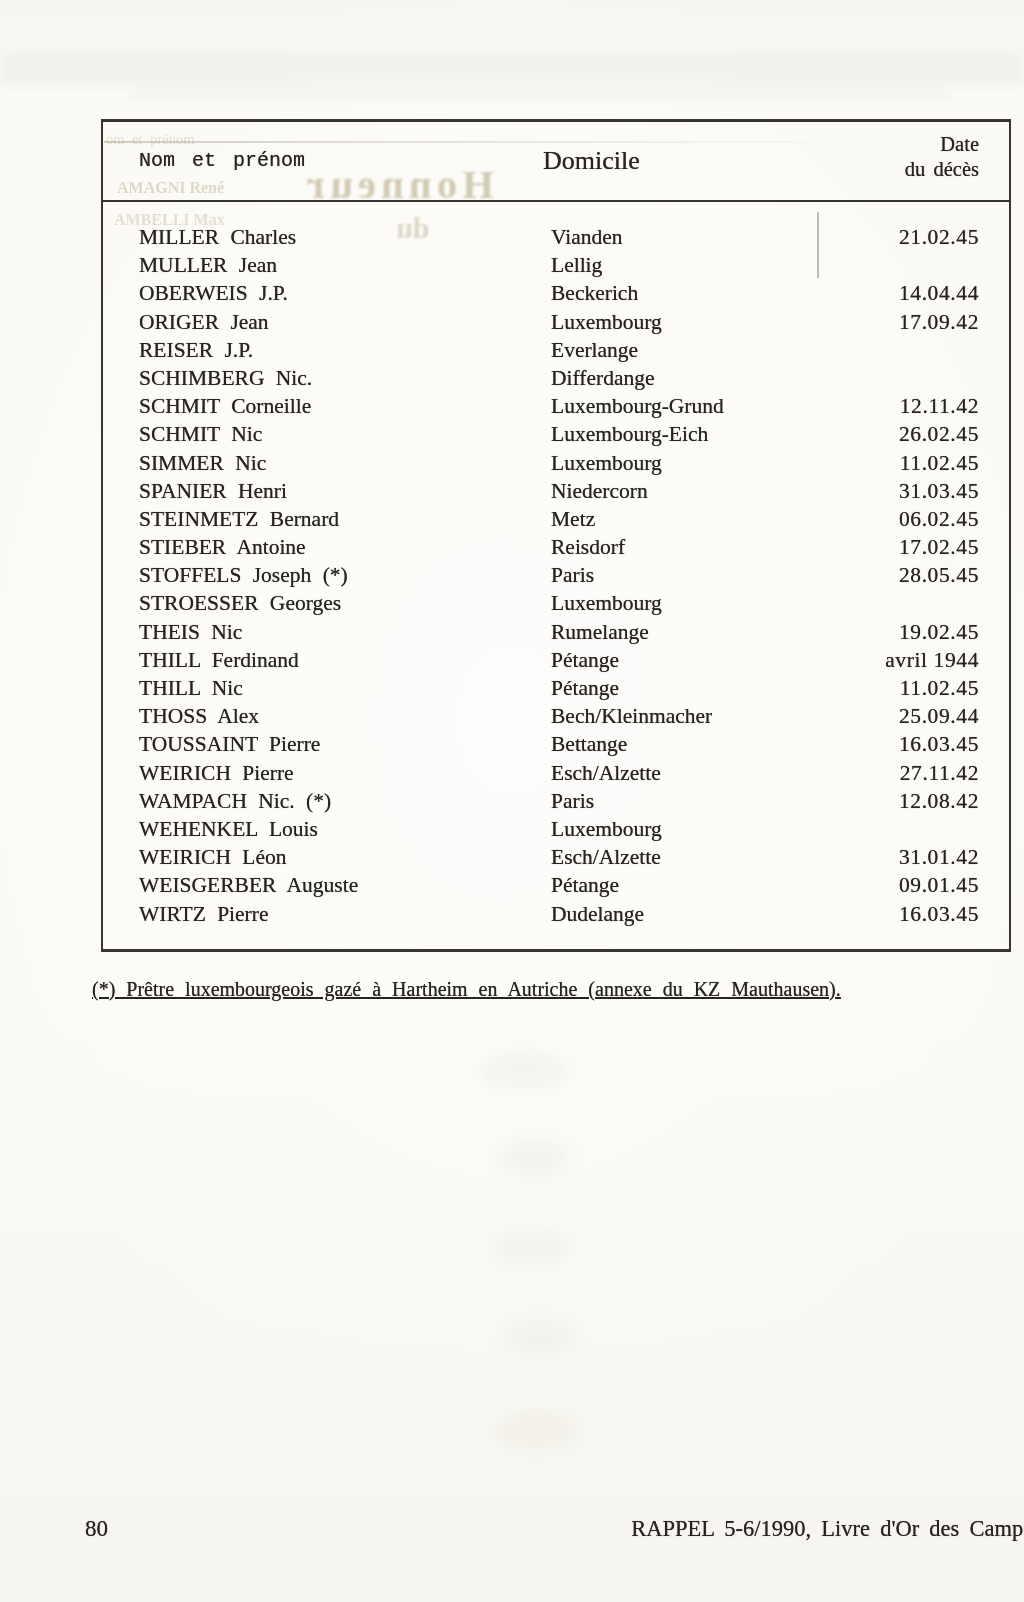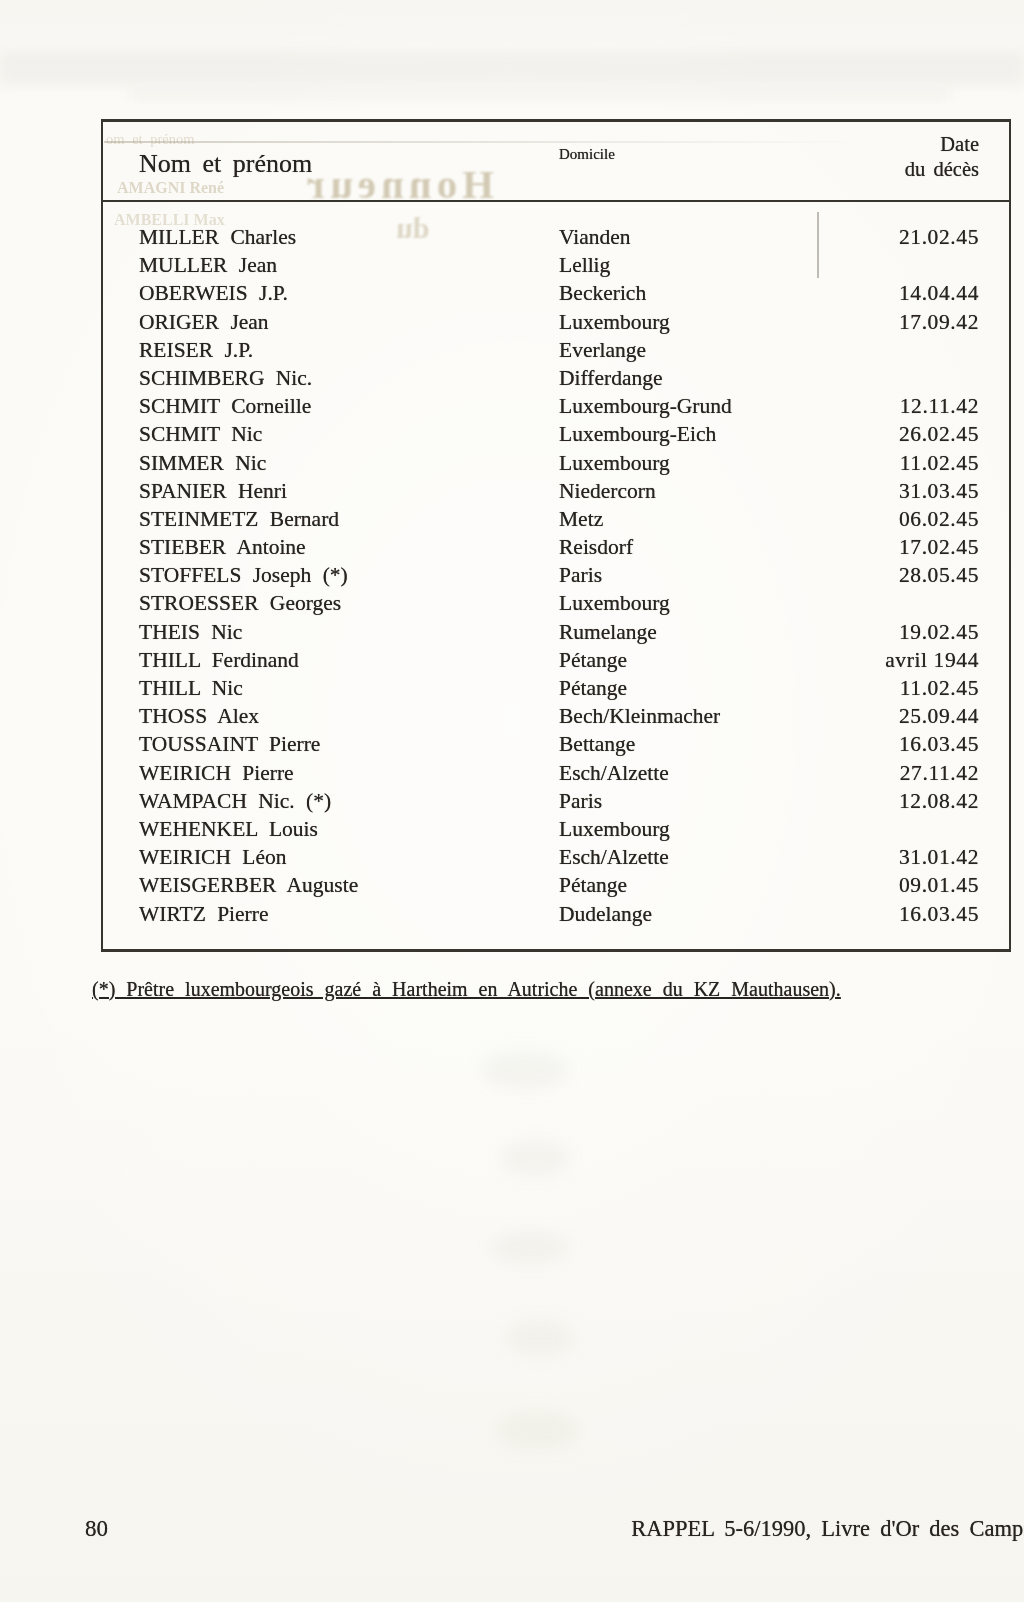--- a/index.html
+++ b/index.html
@@ -16,27 +16,27 @@
   .band{ position:absolute; pointer-events:none; }
   .band.b1{ top:52px; left:0; width:1024px; height:34px; background:rgba(185,180,168,.10); filter:blur(6px); }
   .band.b2{ top:90px; left:130px; width:820px; height:10px; background:rgba(185,180,168,.08); filter:blur(5px); }
   
   .table-frame{
     position:absolute; left:101px; top:119px; width:910px; height:833px;
     border:2px solid #38352f; border-top-width:3px; border-bottom-width:3px;
     box-sizing:border-box;
   }
   .sep{ position:absolute; left:-2px; right:-2px; top:78px; height:2px; background:#38352f; }
-  .hdr-name{ position:absolute; left:36px; top:27px; font-size:26px; word-spacing:5px; white-space:nowrap; }
-  .hdr-dom{ position:absolute; left:456px; top:24px; font-size:15px; white-space:nowrap; }
+  .hdr-name{ position:absolute; left:36px; top:27px; font-size:20px; word-spacing:5px; white-space:nowrap;font-family:Liberation Mono, monospace; }
+  .hdr-dom{ position:absolute; left:440px; top:24px; font-size:26px; white-space:nowrap; }
   .hdr-date{ position:absolute; right:30px; top:10px; font-size:20.5px; line-height:25px; text-align:right; word-spacing:3px; }
   .rows{ position:absolute; left:0; top:103px; right:0; }
   .row{ position:relative; height:28.2px; font-size:21.5px; }
   .cell-name{ position:absolute; left:36px; top:0; word-spacing:6px; white-space:nowrap; }
-  .cell-dom{ position:absolute; left:448px; top:0; white-space:nowrap;margin-left:8px; }
+  .cell-dom{ position:absolute; left:448px; top:0; white-space:nowrap; }
   .cell-date{ position:absolute; right:30px; top:0; letter-spacing:.6px; white-space:nowrap; }
   
   .ghost{ position:absolute; color:#a8976d; font-weight:bold; pointer-events:none; }
   .ghost-big{ left:248px; top:160px; width:300px; font-size:41px; letter-spacing:5px; text-align:center;
               transform:scaleX(-1); opacity:.48; filter:blur(1.1px); }
   .ghost-du{ left:396px; top:211px; font-size:30px; transform:scaleX(-1); opacity:.36; filter:blur(1px); }
   .ghost-hdr{ left:106px; top:131px; font-size:14.5px; font-weight:normal; opacity:.30; filter:blur(.6px); word-spacing:4px; }
   .ghost-n1{ left:117px; top:179px; font-size:16px; opacity:.34; filter:blur(.7px); }
   .ghost-n2{ left:114px; top:211px; font-size:16px; opacity:.27; filter:blur(.7px); }
   .ghost-line{ position:absolute; left:104px; top:141px; width:760px; height:2px;

